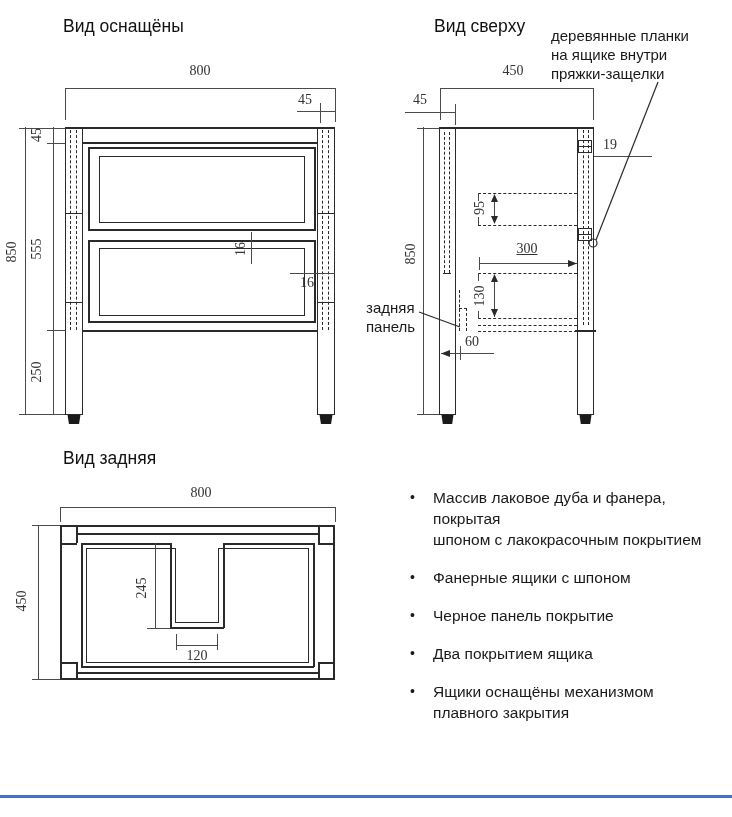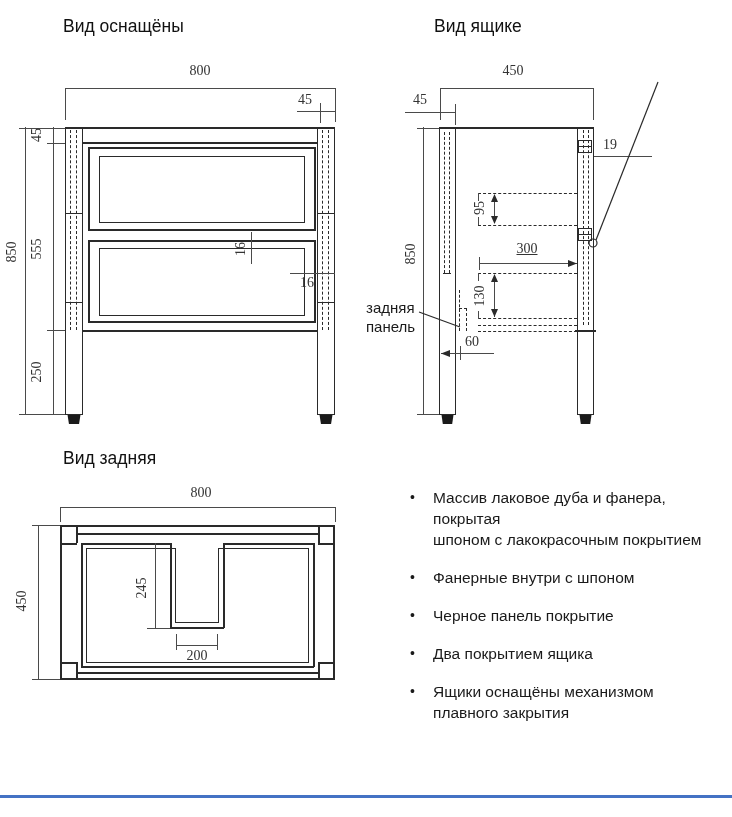--- a/index.html
+++ b/index.html
@@ -69,21 +69,24 @@
   <div class="box" style="left:99px;top:248px;width:206px;height:68px;"></div>
   <div class="ln" style="left:83px;top:330px;width:234px;height:2px;"></div>
   <div class="foot" style="left:67px;top:415px;width:14px;height:9px;"></div>
   <div class="foot" style="left:319px;top:415px;width:14px;height:9px;"></div>
 
   <div class="ln thin" style="left:251px;top:232px;width:1px;height:32px;"></div>
   <div class="dim rot" style="left:221px;top:242px;">16</div>
   <div class="ln thin" style="left:290px;top:273px;width:45px;height:1px;"></div>
   <div class="dim" style="left:293px;top:276px;width:28px;">16</div>
 
-  <div class="title" style="left:434px;top:16px;">Вид ящике</div>
+  <div class="title" style="left:434px;top:16px;">Вид сверху</div>
+  <div class="lbl" style="left:551px;top:26px;width:180px;">деревянные планки
+на ящике внутри
+пряжки-защелки</div>
 
   <div class="dim" style="left:493px;top:64px;width:40px;">450</div>
   <div class="ln thin" style="left:440px;top:88px;width:153px;height:1px;"></div>
   <div class="ln thin" style="left:440px;top:88px;width:1px;height:32px;"></div>
   <div class="ln thin" style="left:593px;top:88px;width:1px;height:32px;"></div>
 
   <div class="dim" style="left:406px;top:93px;width:28px;">45</div>
   <div class="ln thin" style="left:405px;top:112px;width:50px;height:1px;"></div>
   <div class="ln thin" style="left:455px;top:104px;width:1px;height:21px;"></div>
 
@@ -187,31 +190,31 @@
   <div class="ln" style="left:223px;top:543px;width:1.5px;height:85px;"></div>
   <div class="ln" style="left:170px;top:627px;width:54px;height:1.5px;"></div>
   <div class="ln" style="left:175px;top:622px;width:44px;height:1px;"></div>
 
   <div class="ln thin" style="left:155px;top:543px;width:1px;height:85px;"></div>
   <div class="ln thin" style="left:147px;top:628px;width:23px;height:1px;"></div>
   <div class="dim rot" style="left:122px;top:581px;">245</div>
   <div class="ln thin" style="left:176px;top:634px;width:1px;height:16px;"></div>
   <div class="ln thin" style="left:217px;top:634px;width:1px;height:16px;"></div>
   <div class="ln thin" style="left:176px;top:645px;width:42px;height:1px;"></div>
-  <div class="dim" style="left:177px;top:649px;width:40px;">200</div>
+  <div class="dim" style="left:177px;top:649px;width:40px;">120</div>
 
   <div class="features">
     <div class="feat-item">
       <span class="feat-dot">•</span>
       <div class="feat-text">Массив лаковое дуба и фанера, покрытая
 шпоном с лакокрасочным покрытием</div>
     </div>
     <div class="feat-item">
       <span class="feat-dot">•</span>
-      <div class="feat-text">Фанерные внутри с шпоном</div>
+      <div class="feat-text">Фанерные ящики с шпоном</div>
     </div>
     <div class="feat-item">
       <span class="feat-dot">•</span>
       <div class="feat-text">Черное панель покрытие</div>
     </div>
     <div class="feat-item">
       <span class="feat-dot">•</span>
       <div class="feat-text">Два покрытием ящика</div>
     </div>
     <div class="feat-item">

